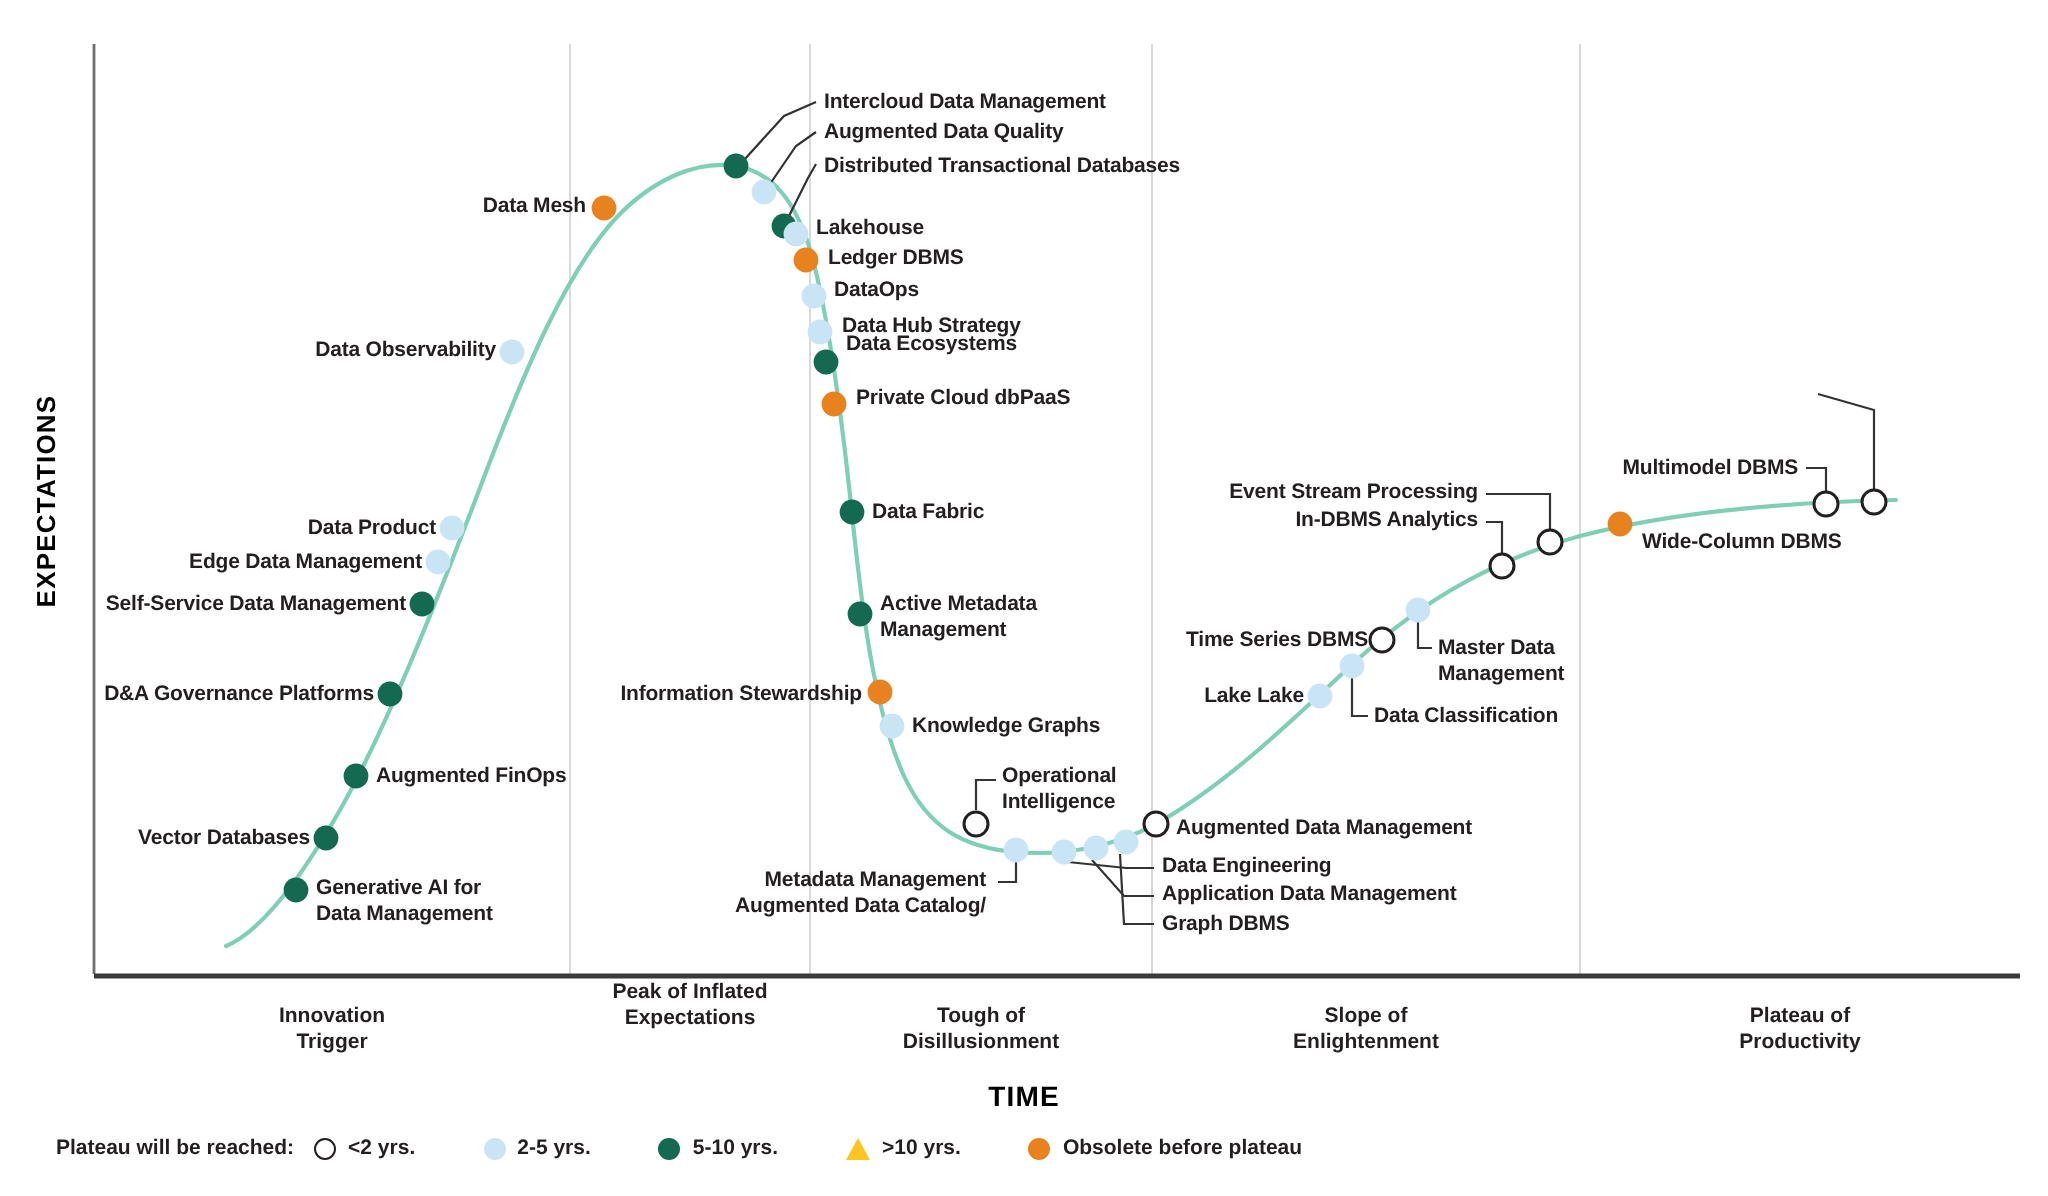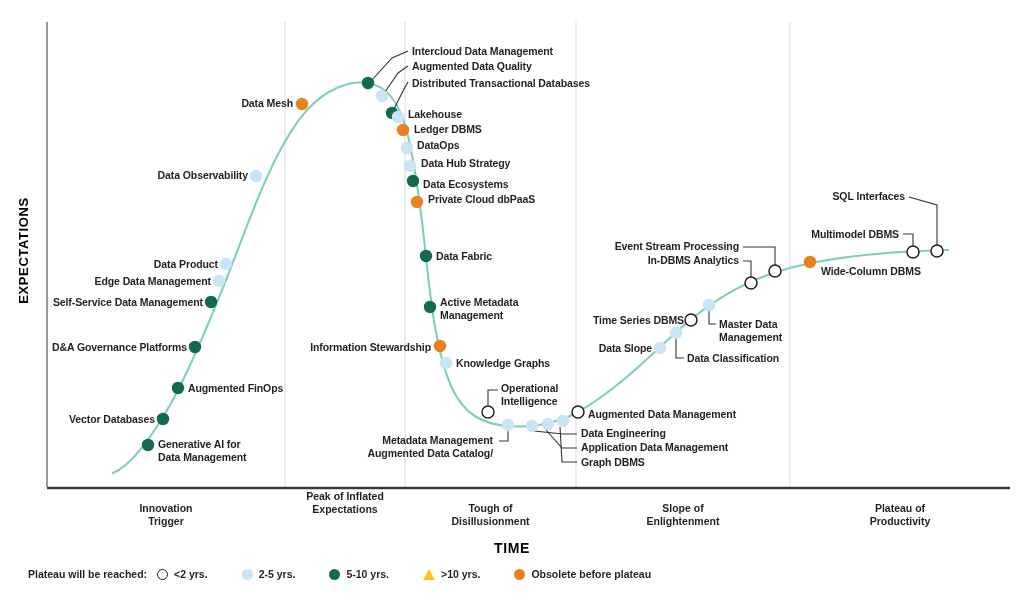--- a/index.html
+++ b/index.html
@@ -177,21 +177,21 @@
       </div>
       <div class="lbl " style="top: 123px; left: 414px;">
         <div>Ledger DBMS</div>
       </div>
       <div class="lbl " style="top: 139px; left: 417px;">
         <div>DataOps</div>
       </div>
       <div class="lbl " style="top: 157px; left: 421px;">
         <div>Data Hub Strategy</div>
       </div>
-      <div class="lbl " style="top: 178px; left: 423px;">
+      <div class="lbl " style="top: 166px; left: 423px;">
         <div>Data Ecosystems</div>
       </div>
       <div class="lbl " style="top: 193px; left: 428px;">
         <div>Private Cloud dbPaaS</div>
       </div>
       <div class="lbl " style="top: 250px; left: 436px;">
         <div>Data Fabric</div>
       </div>
       <div class="lbl " style="top: 296px; left: 440px;">
         <div>Active Metadata</div>
@@ -217,21 +217,21 @@
       <div class="lbl " style="top: 441px; left: 581px;">
         <div>Application Data Management</div>
       </div>
       <div class="lbl " style="top: 456px; left: 581px;">
         <div>Graph DBMS</div>
       </div>
       <div class="lbl " style="top: 408px; left: 588px;">
         <div>Augmented Data Management</div>
       </div>
       <div class="lbl r" style="top: 342px; left: 232px; width: 420px;">
-        <div>Data Slope</div>
+        <div>Lake Lake</div>
       </div>
       <div class="lbl " style="top: 352px; left: 687px;">
         <div>Data Classification</div>
       </div>
       <div class="lbl r" style="top: 314px; left: 264px; width: 420px;">
         <div>Time Series DBMS</div>
       </div>
       <div class="lbl " style="top: 318px; left: 719px;">
         <div>Master Data</div>
         <div>Management</div>
@@ -242,21 +242,20 @@
       <div class="lbl r" style="top: 240px; left: 319px; width: 420px;">
         <div>Event Stream Processing</div>
       </div>
       <div class="lbl " style="top: 265px; left: 821px;">
         <div>Wide-Column DBMS</div>
       </div>
       <div class="lbl r" style="top: 228px; left: 479px; width: 420px;">
         <div>Multimodel DBMS</div>
       </div>
       <div class="lbl r" style="top: 190px; left: 485px; width: 420px;">
-        <div>SQL Interfaces</div>
       </div>
     </div>
 
   <div id="legend">
     <span class="lgtitle">Plateau will be reached:</span>
     <span id="legend-items" style="display:flex;align-items:center;">
         <span class="li">
           <span class="swatch sw-white"></span>
           <span class="t">&lt;2 yrs.</span>
         </span>

